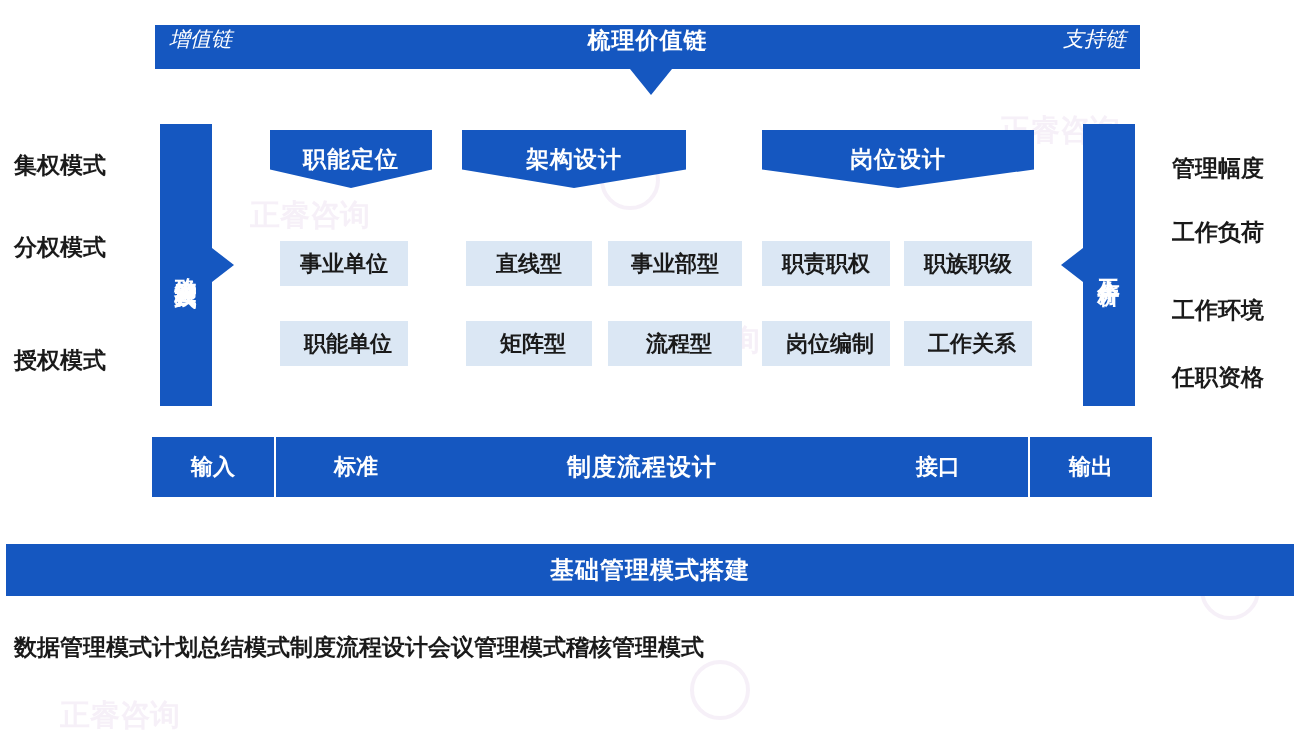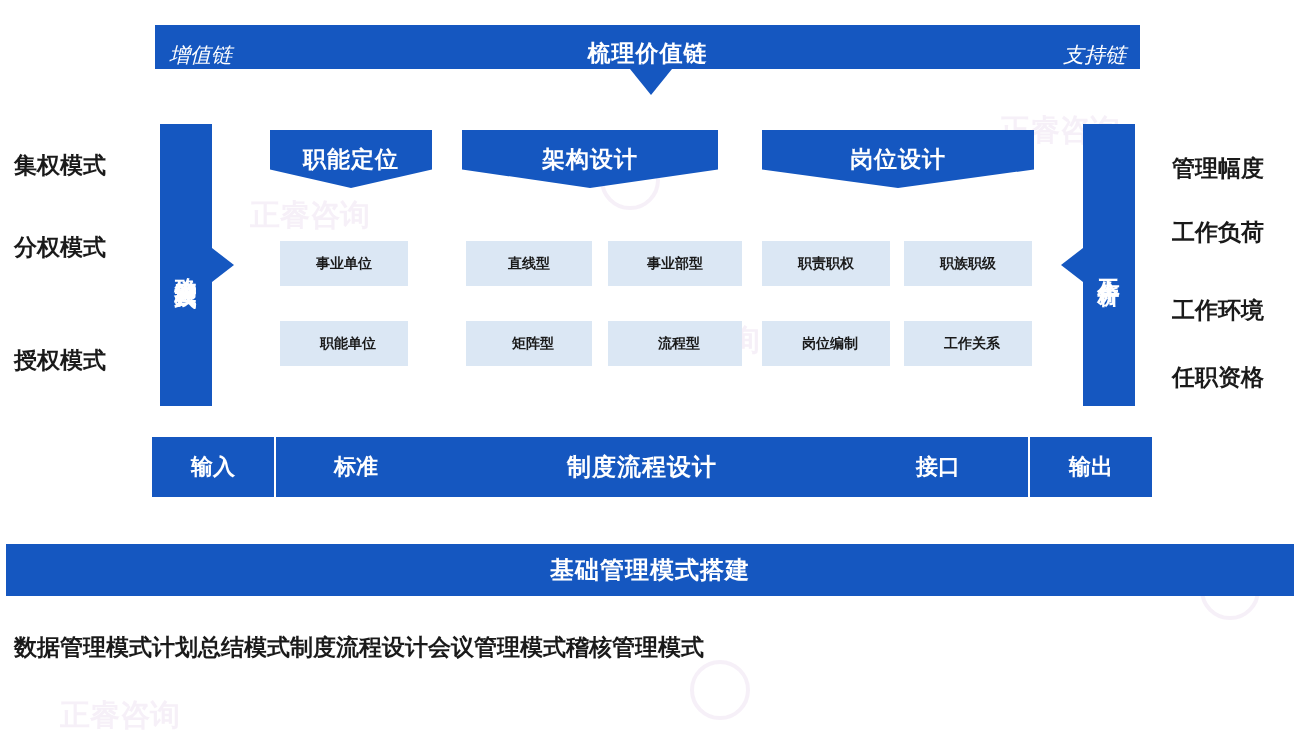--- a/index.html
+++ b/index.html
@@ -22,21 +22,21 @@
     width: 1300px; height: 749px;
   }
 
   
   .topbar {
     position: absolute;
     left: 155px; top: 25px;
     width: 985px; height: 44px;
     background: #1557c0;
     display: flex;
-    align-items: flex-end;
+    align-items: flex-start;
     box-sizing: border-box;
     padding: 0 14px;
   }
   .topbar .left-label,
   .topbar .right-label {
     color: #ffffff;
     font-size: 21px;
     font-style: italic;
     font-weight: 400;
     white-space: nowrap;
@@ -132,29 +132,29 @@
     font-size: 23px;
     font-weight: bold;
     display: flex;
     align-items: center;
     justify-content: center;
     height: 58px;
     clip-path: polygon(0 0, 100% 0, 100% 68%, 50% 100%, 0 68%);
     letter-spacing: 1px;
   }
   .pent-1 { left: 270px; top: 130px; width: 162px; }
-  .pent-2 { left: 462px; top: 130px; width: 256px; }
+  .pent-2 { left: 462px; top: 130px; width: 224px; }
   .pent-3 { left: 762px; top: 130px; width: 272px; }
 
   
   .cell {
     position: absolute;
     background: #dbe7f4;
     color: #1a1a1a;
-    font-size: 14px;
+    font-size: 22px;
     font-weight: bold;
     display: flex;
     align-items: center;
     justify-content: center;
     height: 45px;
     box-sizing: border-box;
     text-align: right;
   }
   .r1 { top: 241px; }
   .r2 { top: 321px; padding-left: 8px; }

